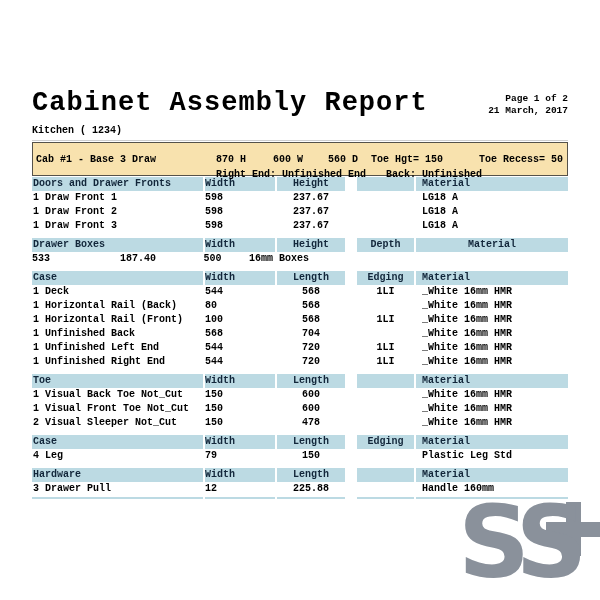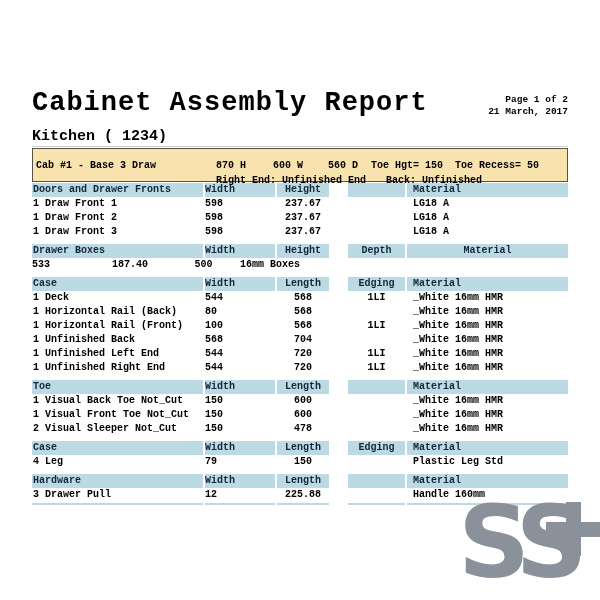--- a/index.html
+++ b/index.html
@@ -4,39 +4,39 @@
 <style>
   :root{
     --tan:#F8E2AE; --tan-border:#55524a; --blue:#BCDAE3;
     --hdr-text:#12263a; --logo:#8A919B; --divider:#CFCFCF;
   }
   *{box-sizing:border-box;margin:0;padding:0}
   html,body{width:600px;height:600px;background:#fff;overflow:hidden}
   .page{position:relative;width:600px;height:600px;background:#fff;
         font-family:"Liberation Mono",monospace;font-weight:700;color:#000}
   .content{position:absolute;left:32px;top:88px;width:536px}
-  .header-flex{display:flex;justify-content:space-between;align-items:flex-end}
+  .header-flex{display:flex;justify-content:space-between;align-items:center}
   .title{font-size:27px;line-height:30px;letter-spacing:1px;white-space:nowrap;font-weight:700}
   .page-info{text-align:right;font-size:9.5px;line-height:12px;padding-top:3px;white-space:nowrap}
-  .room{font-size:15px;line-height:12px;margin-top:13px}
+  .room{font-size:10px;line-height:12px;margin-top:7px}
   .divider{height:1px;background:var(--divider);margin-top:3px}
   .cab-box{margin-top:1px;background:var(--tan);border:1px solid var(--tan-border);
            height:34px;font-size:10px;padding-top:9px}
   .cab-line{position:relative;height:15px;line-height:15px}
   .cab-line span{position:absolute;white-space:nowrap}
-  .cl1-0{left:3px}.cl1-1{left:183px}.cl1-2{left:240px}.cl1-3{left:295px}.cl1-4{left:338px}.cl1-5{left:422px}
+  .cl1-0{left:3px}.cl1-1{left:183px}.cl1-2{left:240px}.cl1-3{left:295px}.cl1-4{left:338px}.cl1-5{left:446px}
   .cl2-0{left:3px}.cl2-1{left:183px}.cl2-2{left:353px}
   #sections{margin-top:1px}
   .section{margin-top:0}
   .section + .section{margin-top:5px}
   .row{display:flex;height:14px;line-height:14px;font-size:10px;white-space:nowrap}
   .cell{overflow:hidden}
   .c1{width:171px;padding-left:1px;margin-right:2px}
   .c2{width:70px;margin-right:2px}
-  .c3{width:52px;text-align:center;margin-right:19px}
+  .c3{width:68px;text-align:center;margin-right:12px}
   .c4{width:57px;text-align:center;margin-right:2px}
   .c5{flex:1;padding-left:6px}
   .c5.center-m{text-align:center;padding-left:0}
   .hrow .cell{background:var(--blue);color:var(--hdr-text)}
   .drow .cell{background:#fff;color:#000}
   .rule-row{height:2px;margin-top:1px}
   .rule-row .cell{background:var(--blue)}
   .logo{position:absolute;right:0;bottom:2px;width:138px;height:98px}
   .ss-text{position:absolute;left:-4px;top:-6px;font-family:"DejaVu Sans",sans-serif;
            font-size:100px;line-height:98px;font-weight:700;letter-spacing:-10px;color:var(--logo)}

